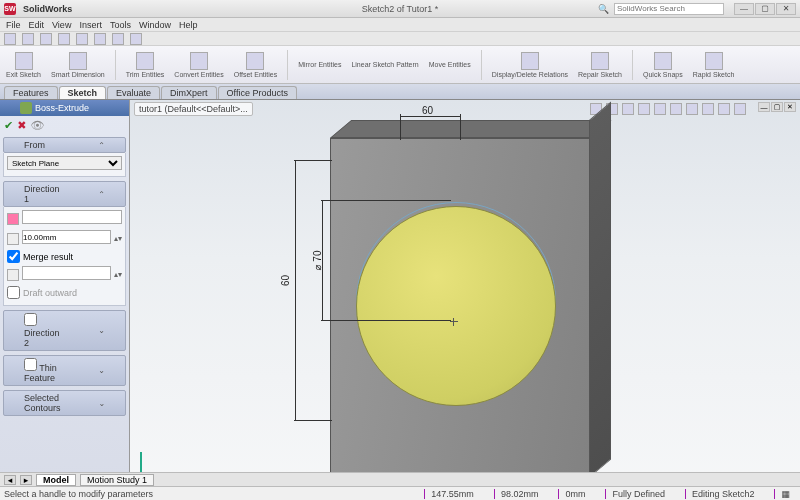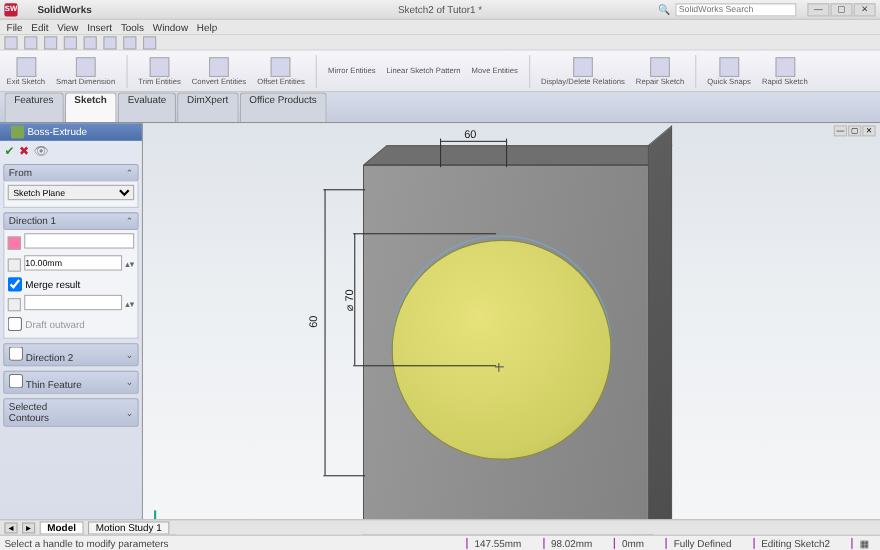--- a/index.html
+++ b/index.html
@@ -2,21 +2,21 @@
 <html><head>
 <meta charset="utf-8">
 <style>
   * { margin: 0; padding: 0; box-sizing: border-box; font-family: "Segoe UI", Tahoma, sans-serif; font-size: 9px; }
   body { width: 800px; height: 500px; background: #e8e8e8; overflow: hidden; position: relative; }
 
   
   .titlebar { height: 18px; background: linear-gradient(#f0f0f0, #dcdcdc); display: flex; align-items: center; padding: 0 4px; border-bottom: 1px solid #bbb; }
   .titlebar .logo { display: flex; align-items: center; gap: 2px; }
   .titlebar .sw-icon { width: 12px; height: 12px; background: #c41e3a; border-radius: 2px; display: flex; align-items: center; justify-content: center; color: #fff; font-size: 7px; font-weight: bold; }
-  .titlebar .app-name { font-weight: bold; color: #333; margin-left: 16px; }
+  .titlebar .app-name { font-weight: bold; color: #333; margin-left: 5px; }
   .titlebar .docname { position: absolute; left: 50%; transform: translateX(-50%); color: #555; }
   .titlebar .search { margin-left: auto; display: flex; align-items: center; gap: 4px; }
   .titlebar .search input { width: 110px; height: 12px; font-size: 8px; border: 1px solid #bbb; padding: 0 2px; }
   .titlebar .win-controls { display: flex; gap: 1px; margin-left: 10px; }
   .titlebar .win-controls span { width: 20px; height: 12px; background: #ddd; border: 1px solid #bbb; display: flex; align-items: center; justify-content: center; font-size: 8px; color: #444; }
 
   
   .menubar { height: 14px; background: #e8e8e8; display: flex; align-items: center; gap: 8px; padding: 0 6px; color: #333; border-bottom: 1px solid #d0d0d0; }
   .menubar span { cursor: default; }
 
@@ -25,38 +25,38 @@
   .tb-ico { width: 12px; height: 12px; background: #d4d4ea; border: 1px solid #aaa; }
 
   
   .ribbon { height: 38px; background: linear-gradient(#f6f6fa, #e6e6ee); border-bottom: 1px solid #bbb; display: flex; align-items: center; padding: 2px 6px; gap: 10px; }
   .rib-item { display: flex; flex-direction: column; align-items: center; gap: 1px; }
   .rib-item .ico { width: 18px; height: 18px; background: #d4d4ea; border: 1px solid #aaa; }
   .rib-item .lbl { font-size: 7px; color: #555; text-align: center; line-height: 7px; }
   .rib-sep { width: 1px; height: 30px; background: #ccc; }
 
   
-  .cmd-tabs { height: 28px; background: linear-gradient(#d7dce9, #c5ccdd); display: flex; padding: 0 4px; border-bottom: 1px solid #888; }
+  .cmd-tabs { height: 16px; background: linear-gradient(#d7dce9, #c5ccdd); display: flex; align-items: flex-end; padding: 0 4px; border-bottom: 1px solid #888; }
   .cmd-tabs .tab { padding: 1px 8px; background: #d0d5e0; border: 1px solid #aaa; border-bottom: none; border-radius: 3px 3px 0 0; margin-right: 1px; color: #333; }
   .cmd-tabs .tab.active { background: #f8f8f8; font-weight: bold; }
 
   
   .main { display: flex; height: 396px; }
 
   
   .pm { width: 130px; background: linear-gradient(#e4e8f2, #d8dce8); border-right: 1px solid #999; display: flex; flex-direction: column; }
-  .pm-header { background: linear-gradient(#6b8ac4, #4a6fa8); color: #fff; padding: 2px 10px; display: flex; align-items: center; gap: 3px; }
+  .pm-header { background: linear-gradient(#6b8ac4, #4a6fa8); color: #fff; padding: 2px 20px; display: flex; align-items: center; gap: 3px; }
   .pm-header .ico { width: 12px; height: 12px; background: #7fa650; border-radius: 2px; }
   .pm-confirm { padding: 3px 4px; display: flex; gap: 4px; }
   .pm-confirm span { font-size: 11px; }
   .ok-ico { color: #2a8a2a; }
   .cancel-ico { color: #c41e3a; }
 
   .pm-group { margin: 2px 3px; }
-  .pm-group-head { background: linear-gradient(#cfd6e8, #b9c2d8); padding: 2px 4px; border: 1px solid #a0a8bc; border-radius: 2px; display: flex; align-items: center; justify-content: space-between; color: #333; gap: 38px; }
+  .pm-group-head { background: linear-gradient(#cfd6e8, #b9c2d8); padding: 2px 20px; border: 1px solid #a0a8bc; border-radius: 2px; display: flex; align-items: center; justify-content: space-between; color: #333; gap: 38px; }
   .pm-group-body { background: #f2f4f8; border: 1px solid #c0c6d4; border-top: none; padding: 3px; }
   .pm-group-body select, .pm-group-body input[type=text] { width: 100%; height: 14px; font-size: 8px; border: 1px solid #aaa; margin-bottom: 3px; }
   .pm-row { display: flex; align-items: center; gap: 3px; margin-bottom: 3px; }
   .pm-row .ico { width: 12px; height: 12px; border: 1px solid #aaa; background: #eee; flex-shrink: 0; }
   .pm-row input[type=text] { flex: 1; }
   .chevron { font-size: 8px; color: #555; }
 
   
   .viewport { flex: 1; position: relative; background: linear-gradient(#dfe4ea 0%, #eceff2 40%, #f6f7f8 100%); }
   .vp-top { position: absolute; top: 2px; left: 4px; right: 4px; display: flex; align-items: center; }
@@ -283,20 +283,35 @@
 
     <div class="pm-group">
       <div class="pm-group-head">
         <span>Selected Contours</span>
         <span class="chevron">⌄</span>
       </div>
     </div>
   </div>
 
   <div class="viewport">
+    <div class="vp-top">
+      <span class="vp-breadcrumb">tutor1 (Default&lt;&lt;Default&gt;...</span>
+      <div class="vp-tools" style="margin-right:50px">
+        <span class="tb-ico"></span>
+        <span class="tb-ico"></span>
+        <span class="tb-ico"></span>
+        <span class="tb-ico"></span>
+        <span class="tb-ico"></span>
+        <span class="tb-ico"></span>
+        <span class="tb-ico"></span>
+        <span class="tb-ico"></span>
+        <span class="tb-ico"></span>
+        <span class="tb-ico"></span>
+      </div>
+    </div>
     <div class="vp-winctl">
       <span>—</span>
       <span>▢</span>
       <span>✕</span>
     </div>
 
     <div class="model-stage">
       <div class="block">
         <div class="top"></div>
         <div class="side"></div>

